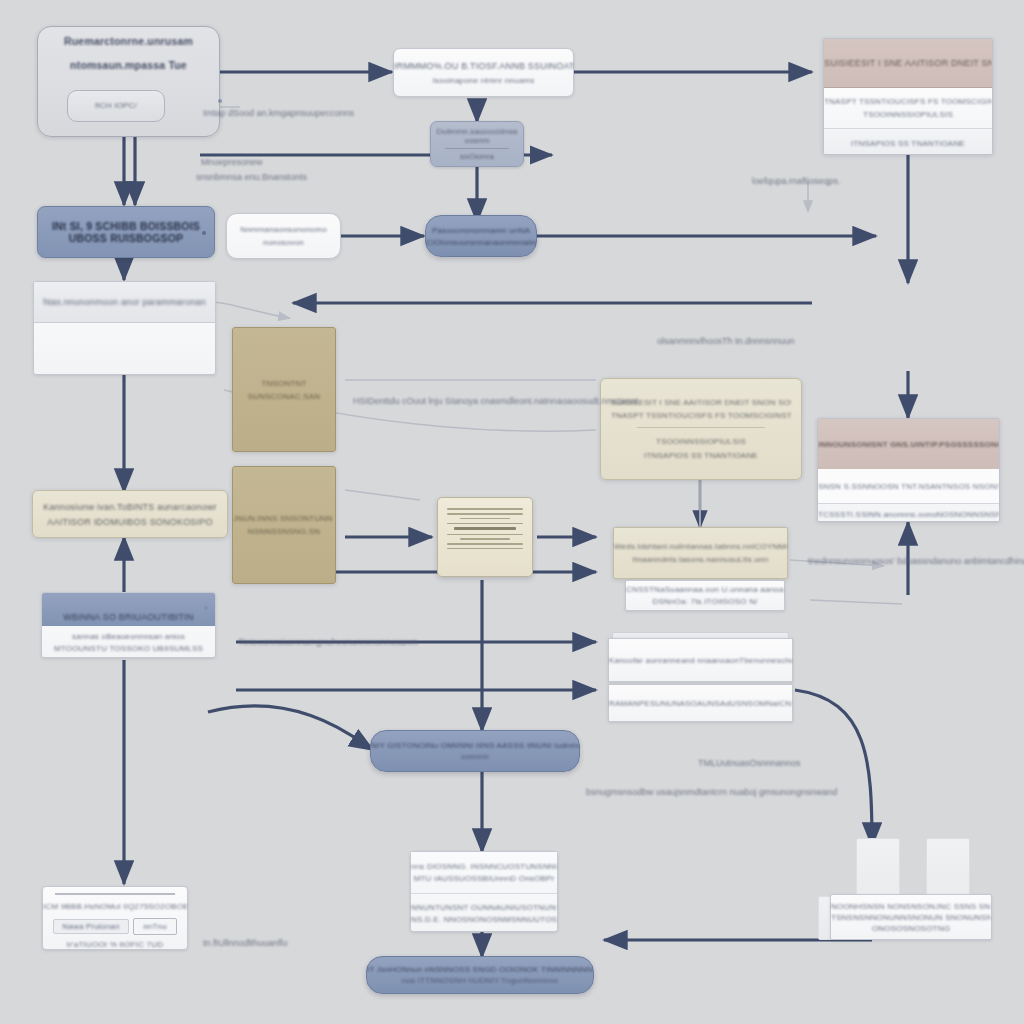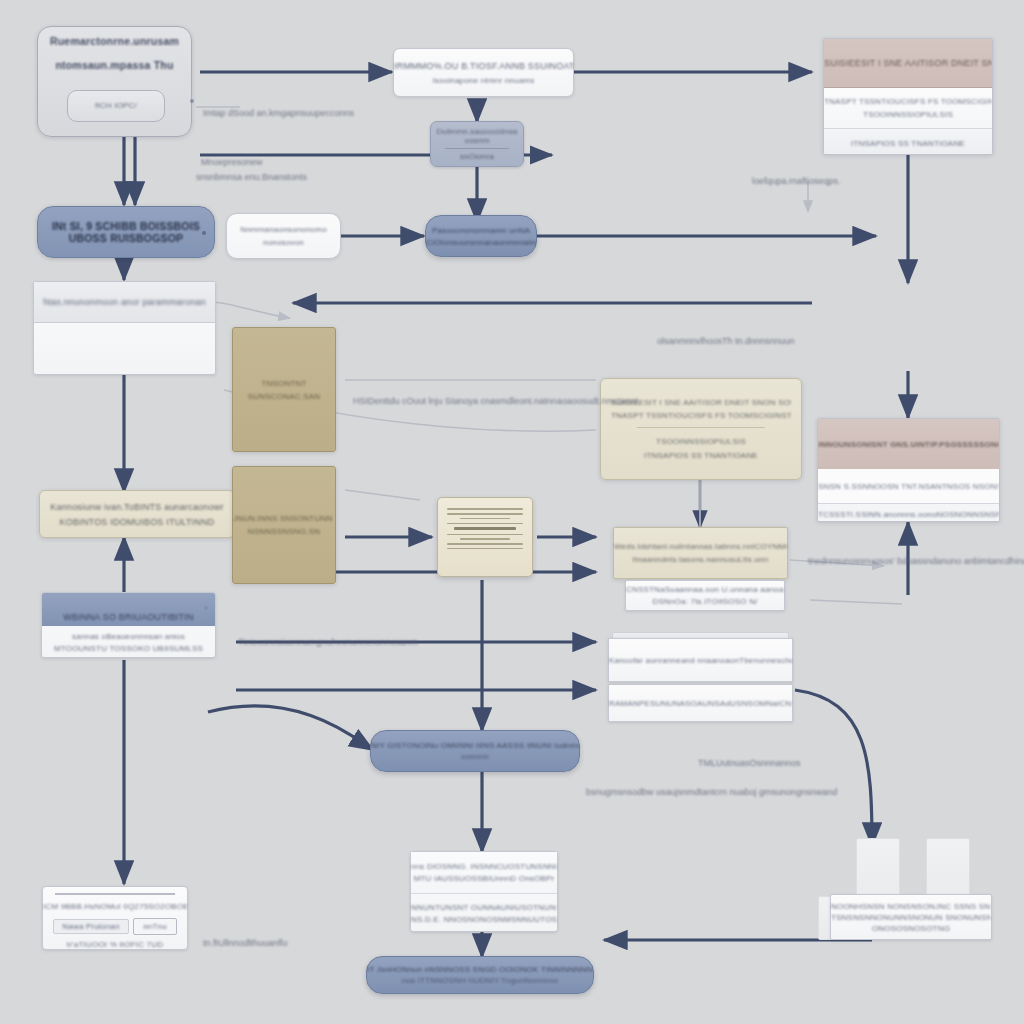--- a/index.html
+++ b/index.html
@@ -42,21 +42,21 @@
   }
   .card-round{
     background:linear-gradient(180deg,#e2e3e6 0%,#d6d8dc 100%);
     border:1px solid #a8acb8;
     border-radius:14px;
     box-shadow:0 1px 4px rgba(40,45,65,.16);
   }
   .card-blue{
     background:linear-gradient(180deg,#93a2bf 0%,#8294b4 100%);
     border:1px solid #6f81a3;
-    border-radius:16px;
+    border-radius:8px;
     box-shadow:0 1px 4px rgba(40,45,65,.22);
   }
   .card-blue .tx{color:#222a40;}
   .card-blue-round{
     background:linear-gradient(180deg,#93a2bf 0%,#7e90b1 100%);
     border:1px solid #6c7e9f;
     border-radius:16px;
     box-shadow:0 2px 5px rgba(40,45,65,.22);
   }
   .card-blue-round .tx{color:#232b42;}
@@ -194,24 +194,24 @@
       <path d="M345,490 L420,500"></path>
       <path d="M808,182 L808,212" marker-end="url(#ahl)"></path>
       <path d="M700,480 L700,528"></path>
       <path d="M790,560 L884,566" marker-end="url(#ahl)"></path>
       <path d="M810,600 L902,604"></path>
       <path d="M196,107 L240,107"></path>
       <path d="M650,425 L760,425"></path>
     </g>
   </svg>
 
-  <div class="node card-round" style="left:37px;top:26px;width:155px;height:111px;">
+  <div class="node card-round" style="left:37px;top:26px;width:183px;height:111px;">
     <div class="rowc" style="padding-top:8px;justify-content:flex-start;">
       <span class="tx md">Ruemarctonrne.unrusam</span>
-      <span class="tx md" style="margin-top:12px;">ntomsaun.mpassa Thu</span>
+      <span class="tx md" style="margin-top:12px;">ntomsaun.mpassa Tue</span>
     </div>
     <div class="pill" style="left:29px;top:63px;width:96px;height:30px;">
       <span class="tx xs" style="line-height:30px;">fICH  IOPC/</span>
     </div>
     <div class="dot" style="right:-3px;top:72px;"></div>
   </div>
 
   <div class="node card-blue" style="left:37px;top:206px;width:178px;height:52px;">
     <div class="rowc">
       <span class="tx md">INt SI, 9 SCHIBB BOISSBOIS</span>
@@ -219,24 +219,24 @@
     </div>
     <div class="dot" style="right:8px;top:24px;background:#4d5a78;"></div>
   </div>
 
   <div class="node card-white" style="left:33px;top:281px;width:183px;height:94px;">
     <div class="hdr-soft" style="height:40px;display:flex;align-items:center;justify-content:center;">
       <span class="tx sm" style="filter:blur(1.6px);">htas.nnunonmoon anor parammaronan</span>
     </div>
   </div>
 
-  <div class="node card-beige" style="left:39px;top:490px;width:196px;height:48px;">
+  <div class="node card-beige" style="left:32px;top:490px;width:196px;height:48px;">
     <div class="rowc">
       <span class="tx sm">Kannosiunw ivan.ToBINTS aunarcaonowr</span>
-      <span class="tx sm" style="margin-top:5px;">KOBINTOS IDOMUIBOS ITULTINND</span>
+      <span class="tx sm" style="margin-top:5px;">AAITISOR IDOMUIBOS SONOKOSIPO</span>
     </div>
   </div>
 
   <div class="node card-white" style="left:41px;top:592px;width:175px;height:66px;overflow:hidden;">
     <div style="height:33px;background:linear-gradient(180deg,#93a2bf 0%,#8193b3 100%);display:flex;align-items:center;justify-content:center;">
       <span class="tx sm" style="color:#232b42;margin-top:14px;">WBINNA SO  BRIUAOUTIBITIN</span>
     </div>
     <div class="rowc" style="height:33px;">
       <span class="tx xs">sannas oBeaoeonnnsan anios</span>
       <span class="tx xs" style="margin-top:3px;">MTOOUNSTU TOSSOKO UBIISUMLSS</span>

